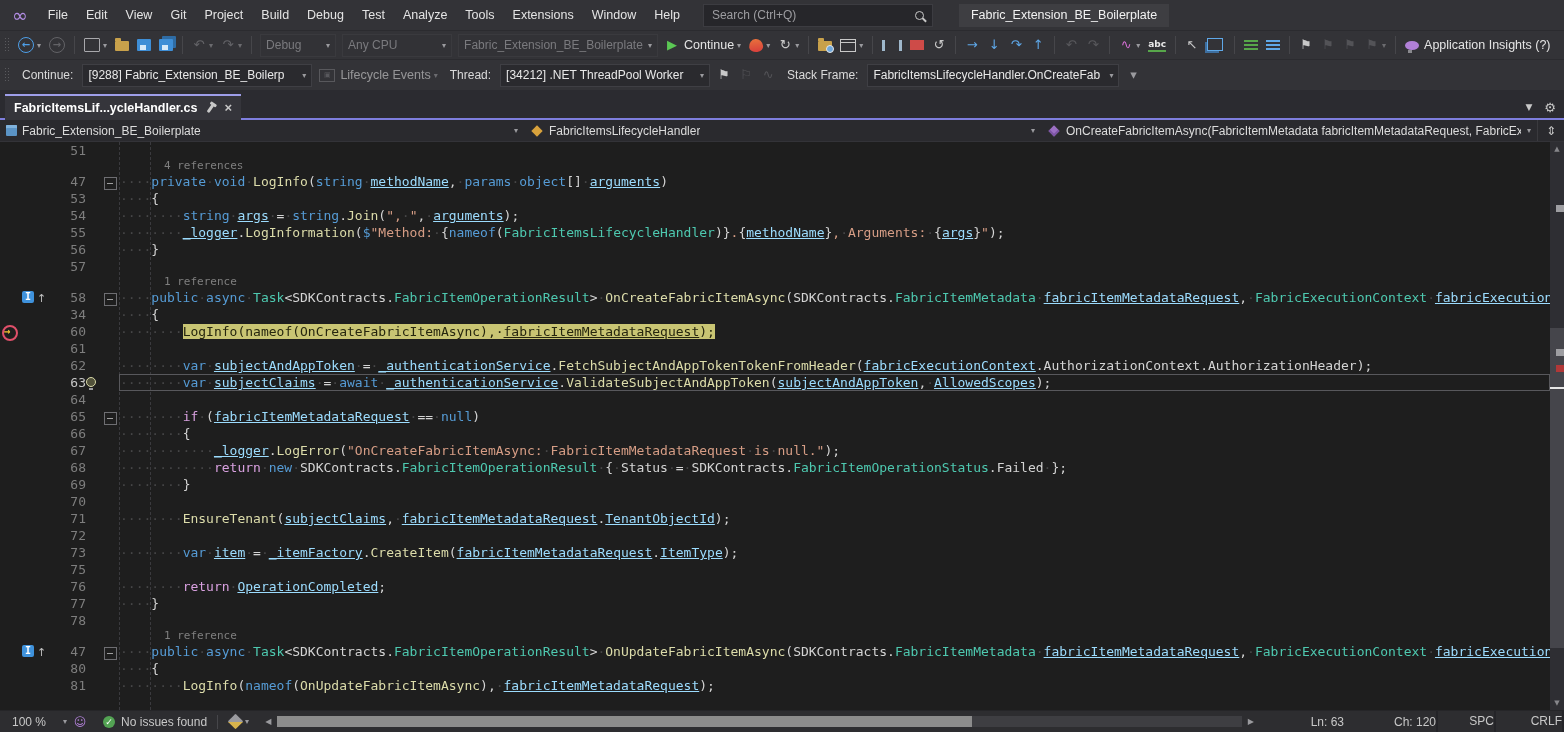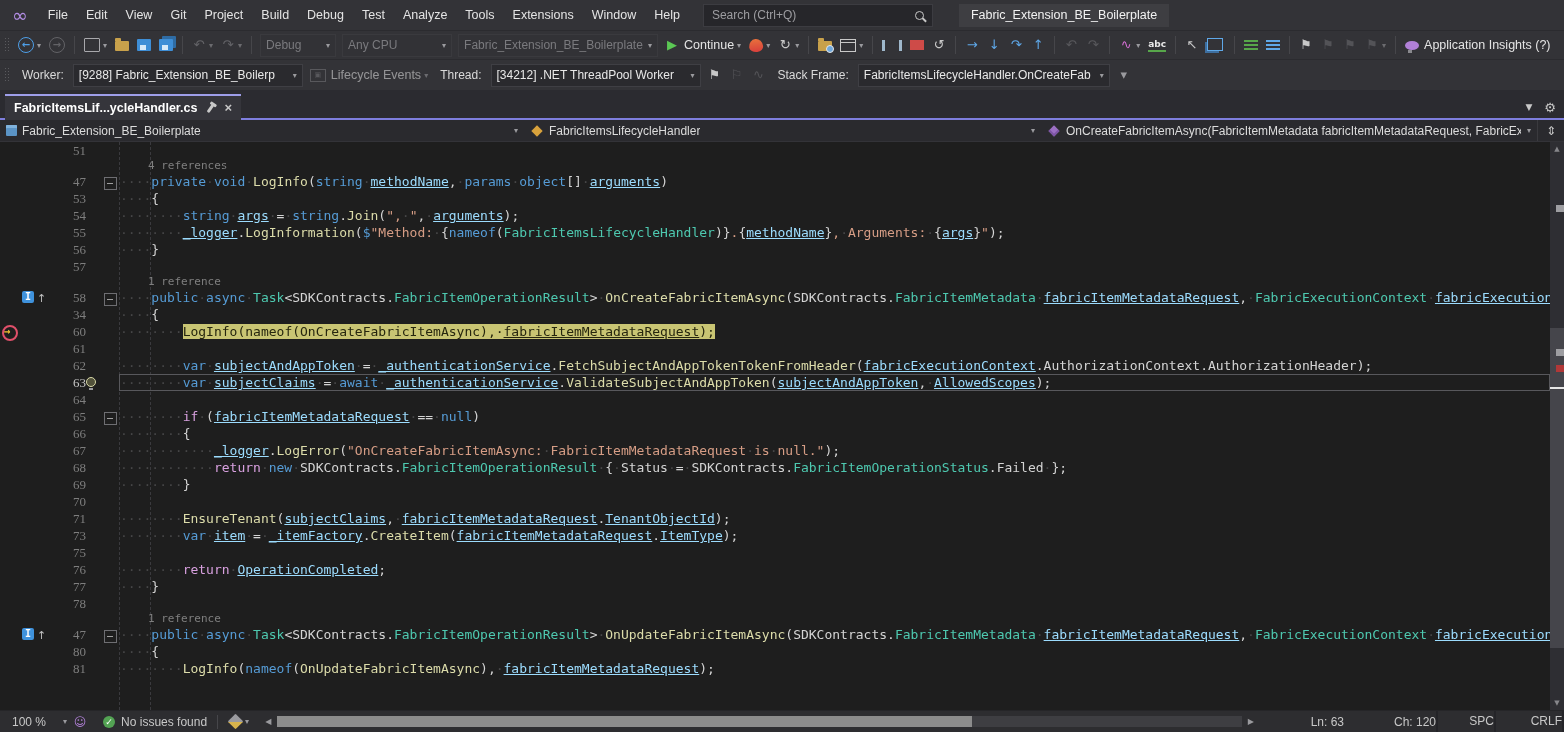--- a/index.html
+++ b/index.html
@@ -86,23 +86,23 @@
   .splitbtn{width:26px;display:flex;align-items:center;justify-content:center;color:#C8C8C8;
             font-family:"DejaVu Sans",sans-serif;font-size:12px;border-left:1px solid #3A3A3E;}
 
   
   .editor{flex:1;position:relative;background:#1E1E1E;min-height:0;}
   .code-area{position:absolute;top:0;left:0;right:14px;bottom:0;overflow:hidden;
              font-family:"DejaVu Sans Mono",monospace;font-size:13px;}
   .guide{position:absolute;top:0;bottom:0;width:0;border-left:1px dashed #3A3A3E;z-index:0;}
   #code-rows{position:relative;z-index:1;}
   .row{display:flex;height:17px;line-height:17px;position:relative;}
-  .row.clr{height:14px;line-height:14px;}
+  .row.clr{height:14px;line-height:14px;margin-left:16px;}
   .gcell{width:46px;flex:none;position:relative;}
-  .lnum{width:40px;flex:none;text-align:right;color:#7E7E7E;font-family:Liberation Serif, serif;}
+  .lnum{width:40px;flex:none;text-align:right;color:#7E7E7E;}
   .row.cur .lnum{color:#C6C6C6;}
   .bcell{width:14px;flex:none;position:relative;}
   .fcell{width:20px;flex:none;text-align:center;}
   .ctext{white-space:pre;flex:none;}
   .codelens{font-size:11px;color:#7F7F7F;padding-left:28px;line-height:14px;}
   .row.cur::after{content:"";position:absolute;left:119px;right:0;top:0;bottom:0;border:1px solid #58585C;pointer-events:none;}
   .foldbox{display:inline-block;width:11px;height:11px;border:1px solid #6E6E72;color:#C8C8C8;font-size:10px;
            line-height:9px;text-align:center;margin-top:3px;background:#1E1E1E;}
   .exec{position:absolute;left:2px;top:2px;width:12px;height:12px;border:2px solid #E0506A;border-radius:50%;}
   .exec::after{content:"→";position:absolute;left:0px;top:-2px;color:#F0C030;font-weight:bold;font-size:11px;line-height:14px;}
@@ -304,21 +304,21 @@
       </span>
       <span class="tbsep"></span>
       <span class="tbi">
         <span class="ig i-bulb"></span>
         <span class="tblabel">Application Insights (?)</span>
       </span>
     </div>
 
   <div class="tb tb2" id="tb2">
       <span class="grip"></span>
-      <span class="tblab">Worker:</span>
+      <span class="tblab">Continue:</span>
       <div class="combo" style="width: 218px;">
         <span class="combo-label">[9288] Fabric_Extension_BE_Boilerp</span>
         <span class="dd">▾</span>
       </div>
       <span class="tbi dis">
         <span class="ig i-lifecycle">▣</span>
         <span class="tblabel">Lifecycle Events</span>
         <span class="dd">▾</span>
       </span>
       <span class="tblab">Thread:</span>
@@ -539,20 +539,27 @@
             <div class="bcell"></div>
             <div class="fcell"></div>
             <div class="ctext"></div>
           </div>
           <div class="row">
             <div class="gcell"></div>
             <div class="lnum">71</div>
             <div class="bcell"></div>
             <div class="fcell"></div>
             <div class="ctext"><span class="ws">········</span><span class="m">EnsureTenant</span><span class="p">(</span><span class="v">subjectClaims</span><span class="p">,</span><span class="ws">·</span><span class="v">fabricItemMetadataRequest</span><span class="p">.</span><span class="v">TenantObjectId</span><span class="p">);</span></div>
+          </div>
+          <div class="row">
+            <div class="gcell"></div>
+            <div class="lnum">72</div>
+            <div class="bcell"></div>
+            <div class="fcell"></div>
+            <div class="ctext"></div>
           </div>
           <div class="row">
             <div class="gcell"></div>
             <div class="lnum">73</div>
             <div class="bcell"></div>
             <div class="fcell"></div>
             <div class="ctext"><span class="ws">········</span><span class="k">var</span><span class="ws">·</span><span class="v">item</span><span class="ws">·</span><span class="p">=</span><span class="ws">·</span><span class="v">_itemFactory</span><span class="p">.</span><span class="m">CreateItem</span><span class="p">(</span><span class="v">fabricItemMetadataRequest</span><span class="p">.</span><span class="v">ItemType</span><span class="p">);</span></div>
           </div>
           <div class="row">
             <div class="gcell"></div>

